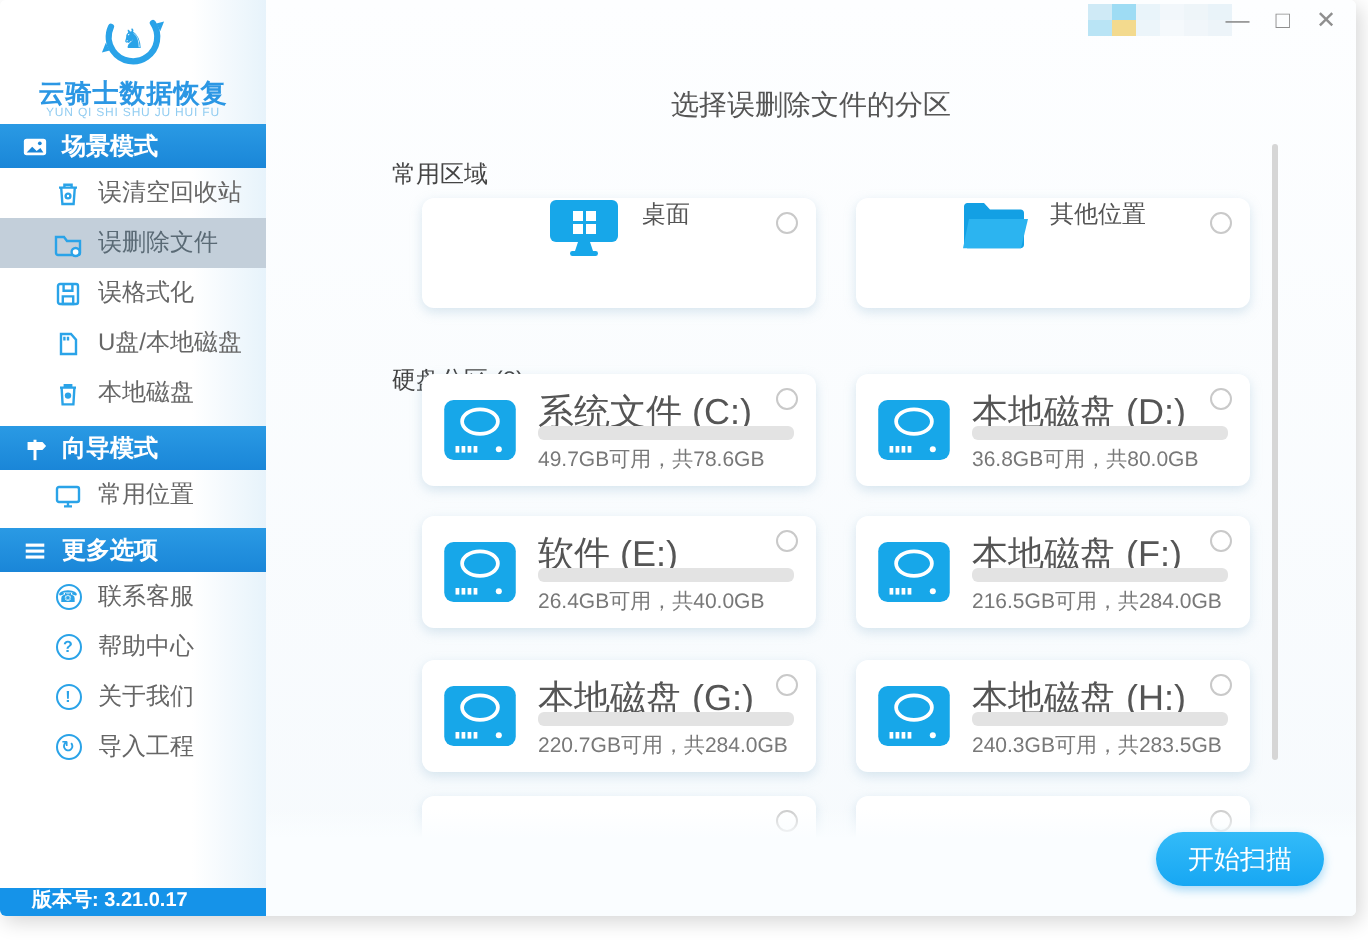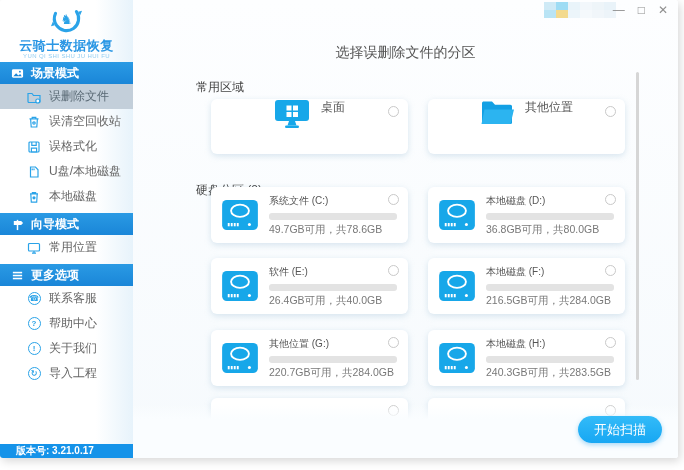--- a/index.html
+++ b/index.html
@@ -35,21 +35,21 @@
   .lbl-common { left:63px; top:79px; }
   .lbl-parts { left:63px; top:167px;margin-top:15px; }
   .card { position:absolute; width:197px; background:#fff; border-radius:6px;
           box-shadow:0 2px 6px rgba(150,185,210,.35); cursor:pointer; }
   .common-card { height:55px; display:flex; justify-content:center; gap:11px; }
   .common-label { font-size:12px; color:#555; }
   .radio { position:absolute; top:7px; right:9px; width:11px; height:11px; border:1px solid #c9c9c9;
            border-radius:50%; background:#fff; }
   .disk-card { height:56px; }
   .disk-icon { position:absolute; left:10px; top:12px; }
-  .disk-name { position:absolute; left:58px; top:7px; font-size:10px; color:#555; }
+  .disk-name { position:absolute; left:58px; top:7px; font-size:18px; color:#555; }
   .bar { position:absolute; left:58px; top:26px; width:128px; height:7px; background:#e3e3e3; border-radius:3px; overflow:hidden; }
   .bar-fill { height:100%; background:#2fa8e3; border-radius:3px; }
   .disk-cap { position:absolute; left:58px; top:36px; font-size:10.5px; color:#787878; }
   .col-l { left:78px; } .col-r { left:295px; }
   .row-common { top:99px; } .row1 { top:187px; } .row2 { top:258px; } .row3 { top:330px; } .row4 { top:398px; }
   .scrollbar { position:absolute; left:503px; top:72px; width:3px; height:308px; background:#d6d6d6; border-radius:2px; }
   .footer { position:absolute; left:0; bottom:0; width:100%; height:54px; z-index:5;
             background:linear-gradient(180deg, rgba(250,253,255,0) 0%, #fafdff 28%, #fafdff 100%); }
   .scan-btn { position:absolute; left:445px; top:12px; width:84px; height:27px; border:none; border-radius:14px;
               background:linear-gradient(180deg,#33bbf8,#17a7f3); color:#fff; font-size:13px; cursor:pointer;
@@ -109,37 +109,37 @@
     <div class="side-header">
       <span class="hicon">
         <svg width="13" height="13" viewBox="0 0 14 14">
             <rect x="1" y="2.5" width="12" height="9" rx="1.5" fill="#fff"></rect>
             <path d="M2.5 10l3-3.2 2.4 2.4 2-1.6 1.6 2.4z" fill="#1a86d8"></path>
             <circle cx="9.6" cy="5" r="1" fill="#1a86d8"></circle>
           </svg>
       </span>
       <span>场景模式</span>
     </div>
+    <div class="side-item">
+      <span class="sicon">
+        <svg width="14" height="14" viewBox="0 0 14 14" fill="none" stroke="#2aa3e8" stroke-width="1.2">
+            <path d="M2.5 3.8h9M5.2 3.8V2.4h3.6v1.4M3.6 3.8l.6 8.2h5.6l.6-8.2"></path>
+            <circle cx="7" cy="8" r="1.2"></circle>
+          </svg>
+      </span>
+      <span>误清空回收站</span>
+    </div>
     <div class="side-item selected">
       <span class="sicon">
         <svg width="14" height="14" viewBox="0 0 14 14" fill="none" stroke="#2aa3e8" stroke-width="1.2">
             <path d="M1 3.5h4l1.5 2H13v6a1 1 0 0 1-1 1H2a1 1 0 0 1-1-1z"></path>
             <circle cx="10.8" cy="11" r="2" fill="#fff"></circle>
           </svg>
       </span>
       <span>误删除文件</span>
-    </div>
-    <div class="side-item">
-      <span class="sicon">
-        <svg width="14" height="14" viewBox="0 0 14 14" fill="none" stroke="#2aa3e8" stroke-width="1.2">
-            <path d="M2.5 3.8h9M5.2 3.8V2.4h3.6v1.4M3.6 3.8l.6 8.2h5.6l.6-8.2"></path>
-            <circle cx="7" cy="8" r="1.2"></circle>
-          </svg>
-      </span>
-      <span>误清空回收站</span>
     </div>
     <div class="side-item">
       <span class="sicon">
         <svg width="14" height="14" viewBox="0 0 14 14" fill="none" stroke="#2aa3e8" stroke-width="1.2">
             <rect x="2" y="2" width="10" height="10" rx="1"></rect>
             <path d="M4.8 2v3.4h4.4V2M4.4 8.2h5.2V12H4.4z"></path>
           </svg>
       </span>
       <span>误格式化</span>
     </div>
@@ -318,21 +318,21 @@
     <div class="card disk-card row3 col-l">
       <svg class="disk-icon" width="38" height="32" viewBox="0 0 40 34">
         <rect x="1" y="1" width="38" height="32" rx="5" fill="#17a7e9"></rect>
           <ellipse cx="20" cy="12.5" rx="9.5" ry="6.5" fill="none" stroke="#fff" stroke-width="2"></ellipse>
         <rect x="7" y="25.5" width="2" height="3.5" fill="#fff"></rect>
           <rect x="10.2" y="25.5" width="2" height="3.5" fill="#fff"></rect>
         <rect x="13.4" y="25.5" width="2" height="3.5" fill="#fff"></rect>
           <rect x="16.6" y="25.5" width="2" height="3.5" fill="#fff"></rect>
         <circle cx="30" cy="27.2" r="1.6" fill="#fff"></circle>
       </svg>
-      <span class="disk-name">其他位置 (G:)</span>
+      <span class="disk-name">本地磁盘 (G:)</span>
       <span class="bar"><span class="bar-fill" style="width: 22%;"></span></span>
       <span class="disk-cap">220.7GB可用，共284.0GB</span>
       <span class="radio"></span>
     </div>
 
     <div class="card disk-card row3 col-r">
       <svg class="disk-icon" width="38" height="32" viewBox="0 0 40 34">
         <rect x="1" y="1" width="38" height="32" rx="5" fill="#17a7e9"></rect>
           <ellipse cx="20" cy="12.5" rx="9.5" ry="6.5" fill="none" stroke="#fff" stroke-width="2"></ellipse>
         <rect x="7" y="25.5" width="2" height="3.5" fill="#fff"></rect>

